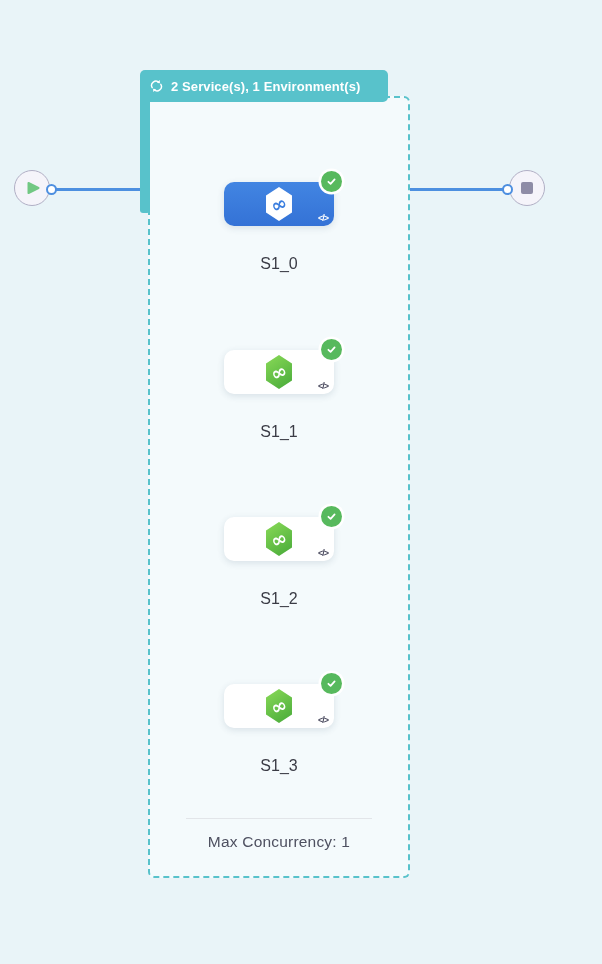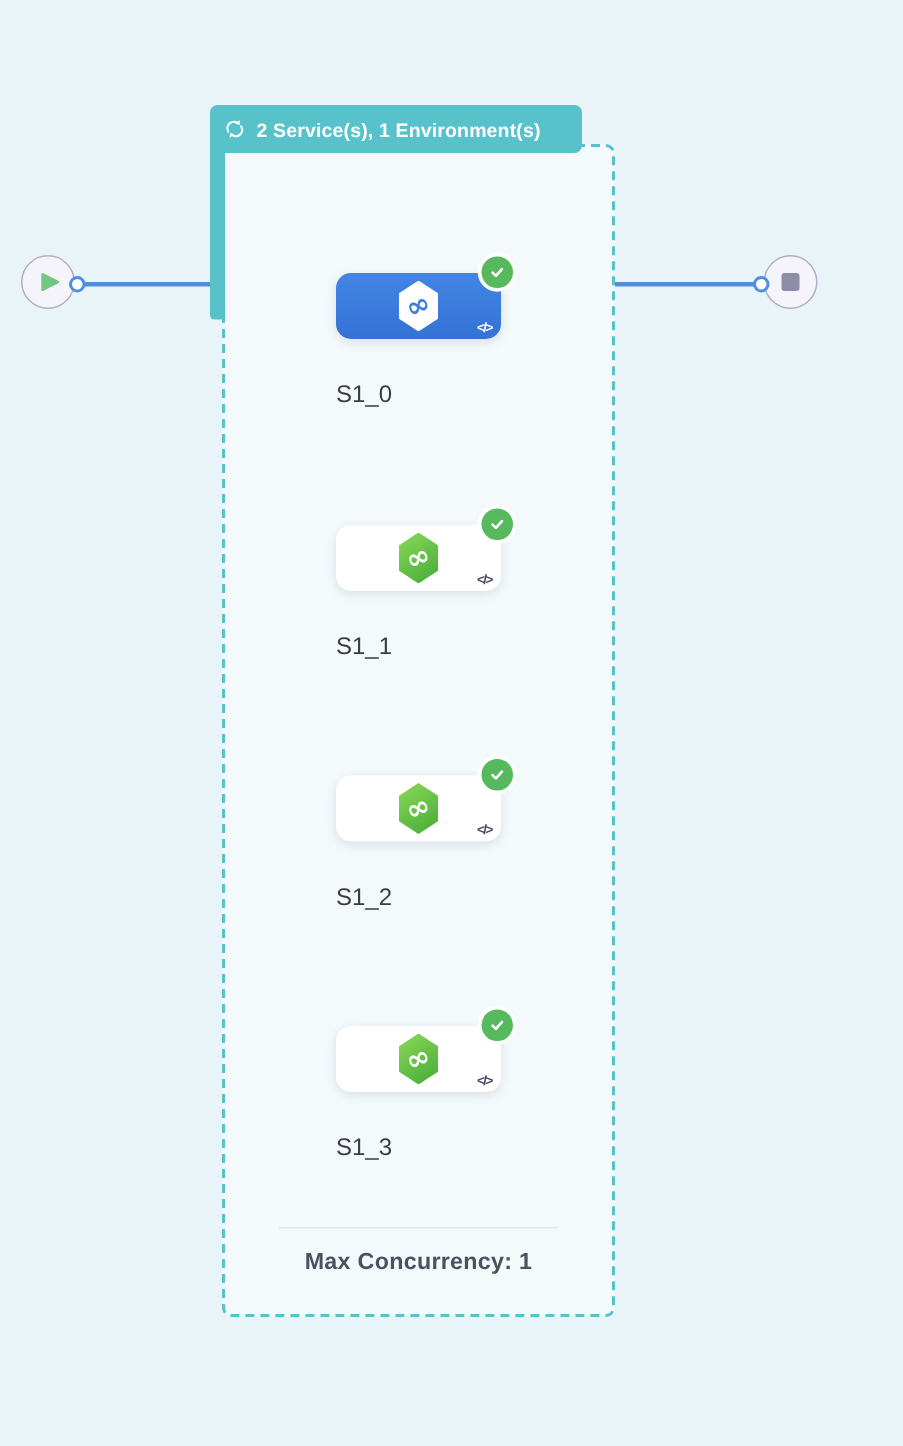--- a/index.html
+++ b/index.html
@@ -58,26 +58,26 @@
   .hexagon.white { background:#fff; }
   .inf { font-family:"DejaVu Sans", sans-serif; font-size:19px; font-weight:bold;
     transform:rotate(-22deg); line-height:1; }
   .hexagon.green .inf { color:#fff; }
   .hexagon.white .inf { color:#3B7EDF; }
   .code-glyph { position:absolute; right:6px; bottom:3px; font-size:9px; font-weight:bold;
     color:#4A4A5E; letter-spacing:-1px; }
   .svc-card.selected .code-glyph { color:#fff; }
   .status-badge { position:absolute; left:97px; top:-11px; width:21px; height:21px; border-radius:50%;
     background:#57B95D; box-shadow:0 0 0 2.5px #fff; display:flex; align-items:center; justify-content:center; }
-  .svc-label { margin-top:29px; font-size:16px; color:#3A3B45; font-weight:500; }
+  .svc-label { margin-top:29px; text-align:center; font-size:16px; color:#3A3B45; font-weight:500; }
 
   
   .footer-divider { position:absolute; left:186px; top:818px; width:186px; height:1px; background:#E2E5E9; }
   .max-concurrency { position:absolute; left:148px; top:833px; width:262px; text-align:center;
-    font-size:15.5px; font-weight:bold; color:#4E5060; letter-spacing:.2px; }
+    font-size:15.5px; font-weight:normal; color:#4E5060; letter-spacing:.2px; }
 </style>
 </head>
 <body>
 
 <div class="canvas">
 
   <div class="round-node start-node">
     <span style="display:flex; margin-left:3px;">
       <svg width="13" height="14" viewBox="0 0 13 14">
           <path d="M1.5 2 L11.5 7 L1.5 12 Z" fill="#72C883" stroke="#72C883" stroke-width="2" stroke-linejoin="round"></path>

